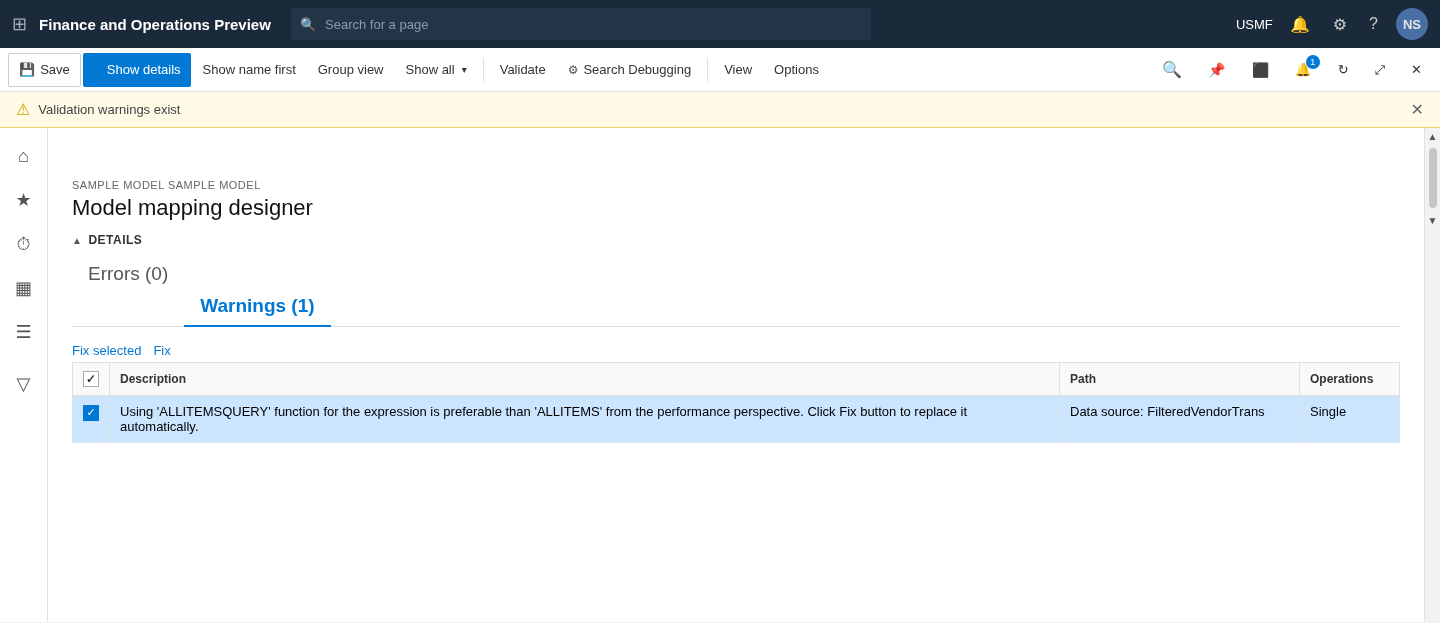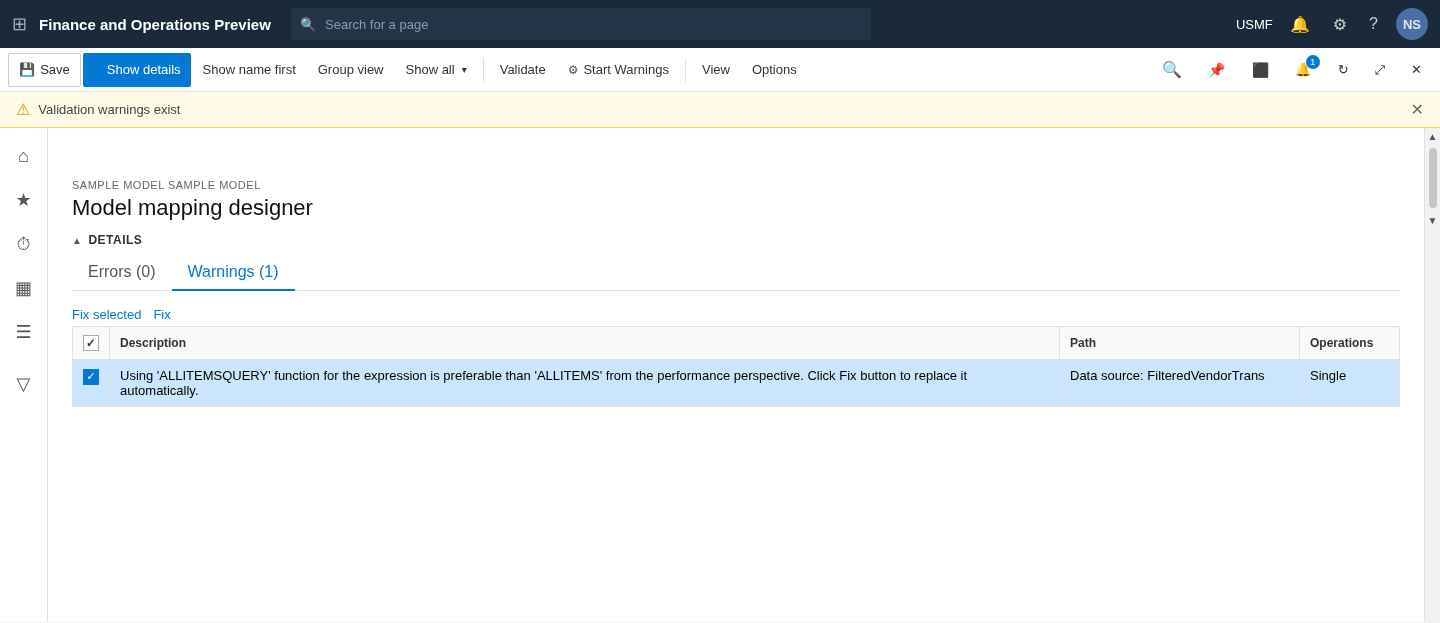--- a/index.html
+++ b/index.html
@@ -186,30 +186,31 @@
 
     
     .tabs {
       display: flex;
       border-bottom: 1px solid #e0e0e0;
       margin-bottom: 12px;
     }
     .tab {
       padding: 8px 16px;
       cursor: pointer;
-      font-size: 16px;
+      font-size: 19px;
       color: #555;
       border-bottom: 2px solid transparent;
       margin-bottom: -1px;
       text-align: right;
     }
     .tab.active {
       color: #0078d4;
       border-bottom: 2px solid #0078d4;
-      font-weight: 400;
+      font-weight: 700;
+      margin-top: 32px;
     }
 
     
     .fix-actions {
       display: flex;
       gap: 12px;
       align-items: center;
     }
     .fix-btn {
       background: none;
@@ -322,21 +323,21 @@
   <button class="toolbar-btn">
     <span>Show all</span>
     <span class="dropdown-arrow">▾</span>
   </button>
   <div class="toolbar-divider"></div>
   <button class="toolbar-btn">
     <span>Validate</span>
   </button>
   <button class="toolbar-btn">
     <span style="color:#555;font-size:12px;">⚙</span>
-    <span>Start Warnings</span>
+    <span>Search Debugging</span>
   </button>
   <div class="toolbar-divider"></div>
   <button class="toolbar-btn">
     <span>View</span>
   </button>
   <button class="toolbar-btn">
     <span>Options</span>
   </button>
   <div style="margin-left:auto; display:flex; align-items:center; gap:6px;">
     <button class="toolbar-btn" style="font-size:16px;">🔍</button>

